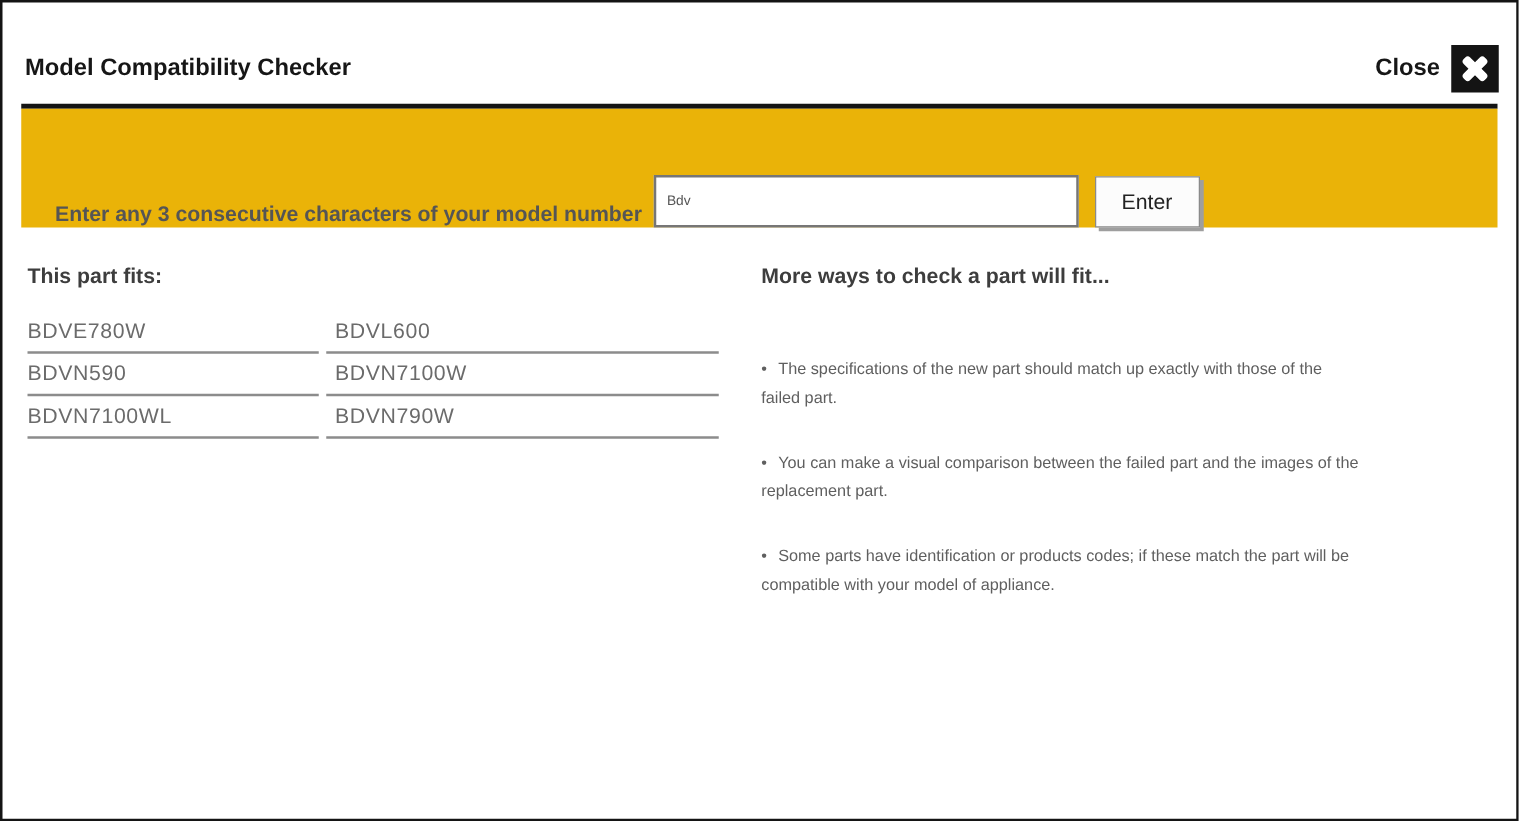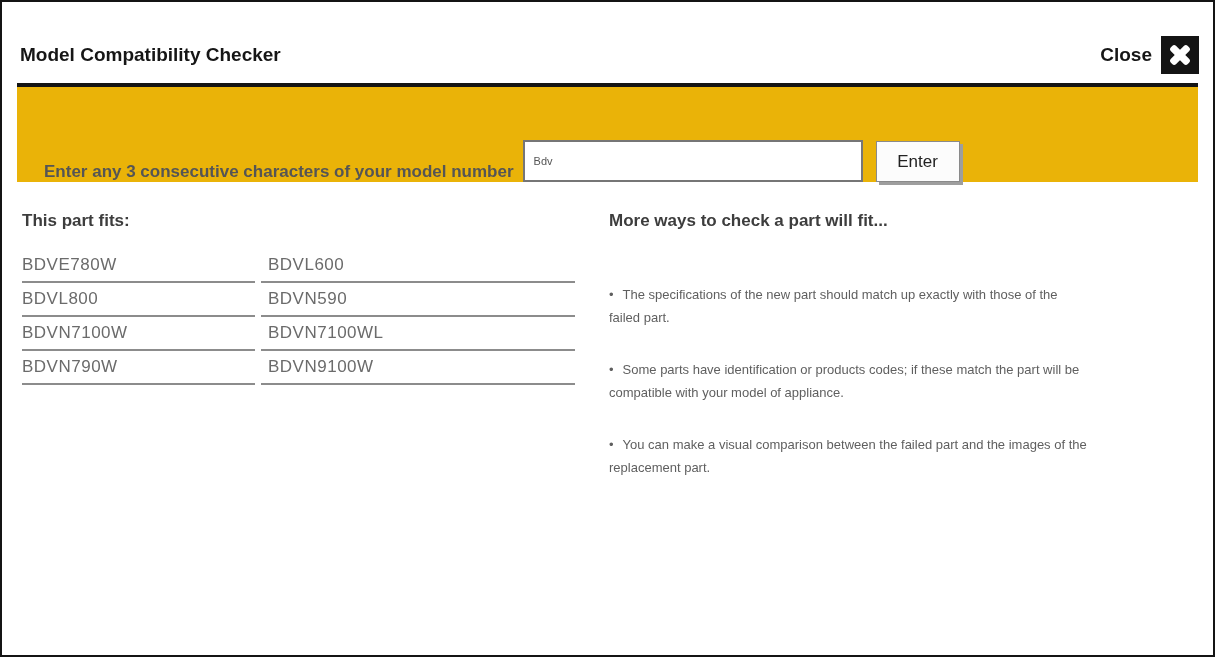--- a/index.html
+++ b/index.html
@@ -90,39 +90,37 @@
 
   <div class="content">
 
     <section class="fits">
       <h2 class="fits-heading">This part fits:</h2>
       <div class="model-grid">
   <div class="model-cell">BDVE780W</div>
 
   <div class="model-cell">BDVL600</div>
 
-  <div class="model-cell">BDVL800</div>
 
   <div class="model-cell">BDVN590</div>
 
   <div class="model-cell">BDVN7100W</div>
 
   <div class="model-cell">BDVN7100WL</div>
 
   <div class="model-cell">BDVN790W</div>
 
-  <div class="model-cell">BDVN9100W</div>
 </div>
     </section>
 
     <section class="tips">
       <h2 class="tips-heading">More ways to check a part will fit...</h2>
       <div>
   <p class="tip"><span class="bullet">•</span><span class="tip-text">The specifications of the new part should match up exactly with those of the failed part.</span></p>
 
+  <p class="tip"><span class="bullet">•</span><span class="tip-text">You can make a visual comparison between the failed part and the images of the replacement part.</span></p>
+
   <p class="tip"><span class="bullet">•</span><span class="tip-text">Some parts have identification or products codes; if these match the part will be compatible with your model of appliance.</span></p>
-
-  <p class="tip"><span class="bullet">•</span><span class="tip-text">You can make a visual comparison between the failed part and the images of the replacement part.</span></p>
 </div>
     </section>
 
   </div>
 </div>
 
 </body></html>

